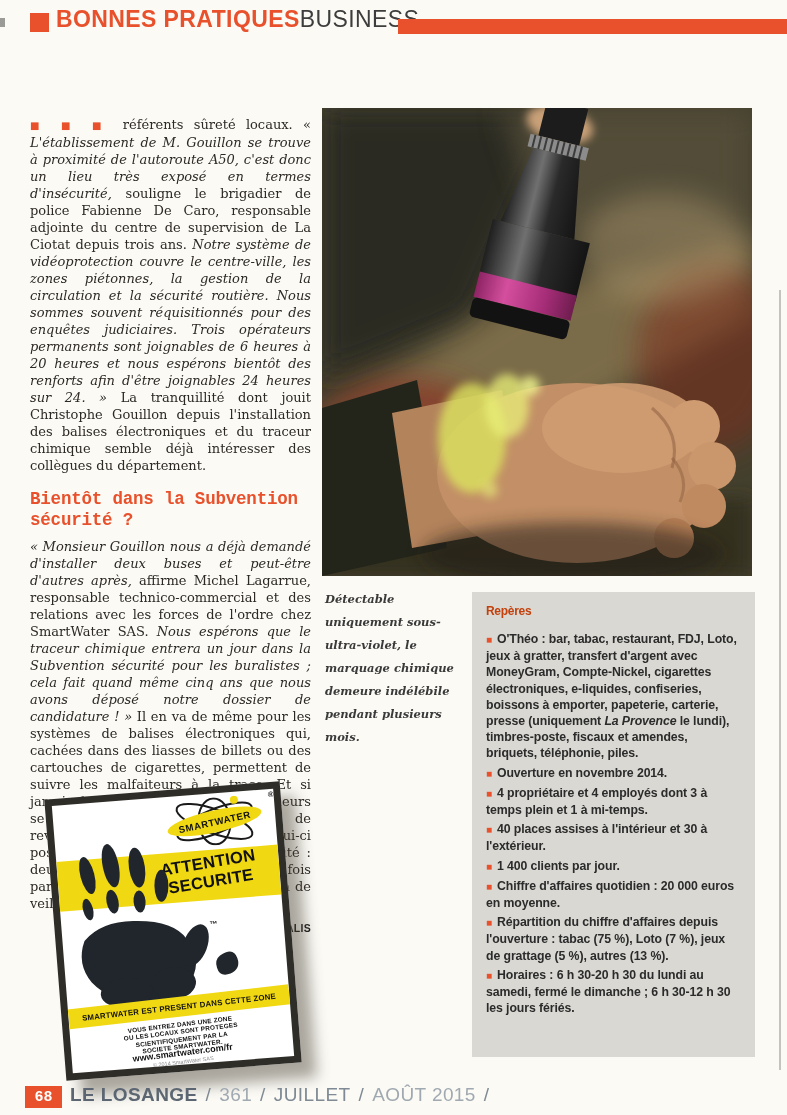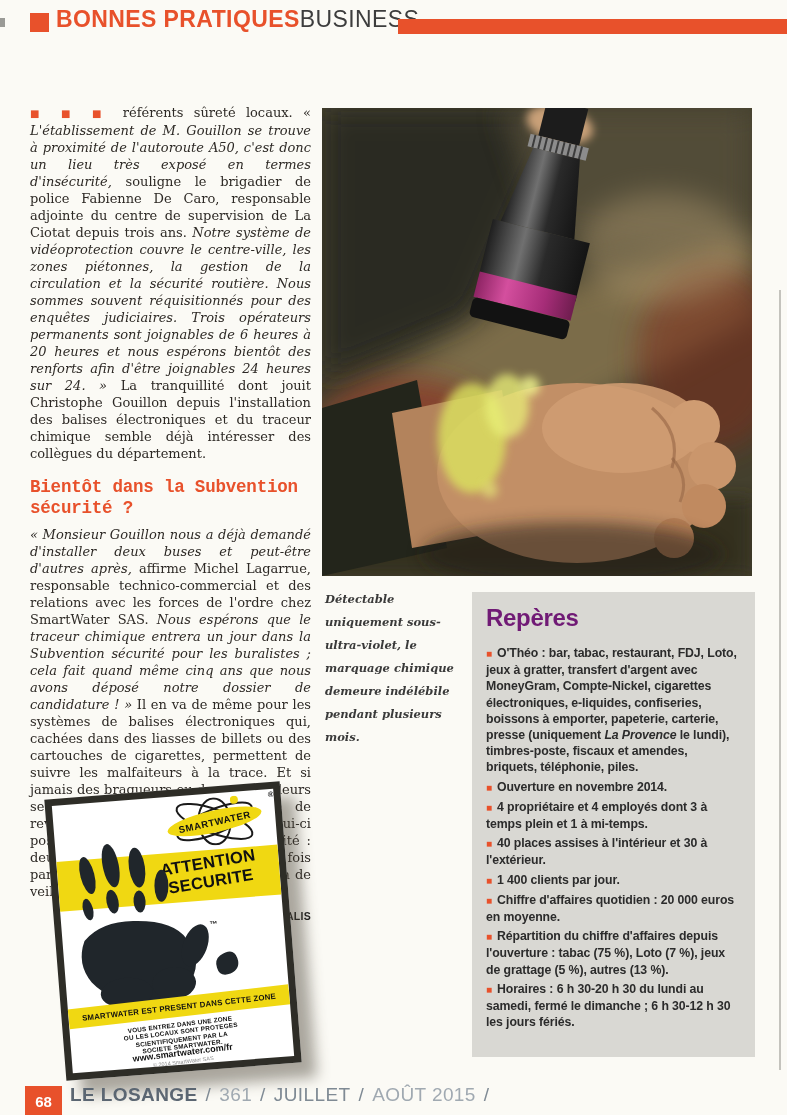--- a/index.html
+++ b/index.html
@@ -6,38 +6,38 @@
   .page{position:relative;width:787px;height:1115px;margin:0 auto;background:#fbfaf5;overflow:hidden;
         font-family:"DejaVu Serif",serif;color:#2d2925;}
   
   .edge-tick{position:absolute;left:0;top:18px;width:5px;height:9px;background:#9a9a96;}
   .hsq{position:absolute;left:30px;top:13px;width:19px;height:19px;background:#e8512b;}
   .kicker-row{position:absolute;left:56px;top:6px;white-space:nowrap;font-family:"Liberation Sans",sans-serif;font-size:23px;letter-spacing:.4px;}
   .kicker{color:#e8512b;font-weight:bold;}
   .section{color:#3d3d3d;font-weight:400;}
   .hbar{position:absolute;left:398px;right:0;top:19px;height:15px;background:#e8512b;}
   
-  .col{position:absolute;left:30px;top:104px;width:281px;font-size:13px;line-height:17px;text-align:justify;}
+  .col{position:absolute;left:30px;top:116px;width:281px;font-size:13px;line-height:17px;text-align:justify;}
   .col p{margin:0;}
   .it{font-style:italic;text-align:center;}
   .sq{color:#e8512b;font-size:10px;letter-spacing:3px;}
   .endsq{color:#1c1c1c;font-size:10px;}
   .heading{font-family:Liberation Mono, monospace;font-weight:bold;color:#e8512b;
            font-size:17.5px;line-height:21px;letter-spacing:-.2px;text-align:left;margin:15px 0 7px;}
   .byline{text-align:right;font-family:"Liberation Sans",sans-serif;font-weight:bold;
           font-size:10.5px;letter-spacing:.3px;color:#1d1d1d;margin-top:7px;}
   
   .photo{position:absolute;left:322px;top:108px;width:430px;height:468px;overflow:hidden;background:#44402e;}
   .photo svg{display:block;}
   .caption{position:absolute;left:325px;top:588px;width:142px;font-style:italic;font-weight:bold;
            font-size:11.5px;line-height:23px;color:#3a3a3a;text-align:left;}
   
   .reperes{position:absolute;left:472px;top:592px;width:283px;height:465px;background:#d9d8d3;
            box-sizing:border-box;padding:12px 14px;overflow:hidden;font-family:"Liberation Sans",sans-serif;}
-  .reperes h2{margin:0 0 13px;color:#701a75;font-size:24px;letter-spacing:-.3px;}
+  .reperes h2{margin:0 0 13px;color:#c2410c;font-size:12px;letter-spacing:-.3px;}
   .reperes ul{list-style:none;margin:0;padding:0;}
   .reperes li{font-size:12.3px;line-height:16.2px;font-weight:bold;color:#2b2b2b;
               letter-spacing:-.1px;margin-bottom:3px;}
   .rb{color:#e8512b;font-size:10px;margin-right:5px;}
   
   .sticker{position:absolute;left:55px;top:790px;width:236px;height:282px;box-sizing:border-box;
            background:#fff;border:7px solid #2e2d27;transform:rotate(-4.5deg);
            box-shadow:14px 16px 14px rgba(70,64,50,.45);overflow:hidden;
            font-family:"Liberation Sans",sans-serif;color:#111;}
   .logo{position:absolute;right:2px;top:4px;width:118px;height:48px;}
@@ -53,22 +53,22 @@
   .band2{position:absolute;left:0;top:200px;width:100%;height:20px;background:#f0d812;
          display:flex;align-items:center;justify-content:center;transform:rotate(-2deg);
          font-weight:bold;font-size:7.8px;letter-spacing:.2px;}
   .zone{position:absolute;left:0;top:224px;width:100%;text-align:center;transform:rotate(-2.5deg);
         font-weight:bold;font-size:6.4px;line-height:7.3px;letter-spacing:.2px;}
   .url{position:absolute;left:0;top:251px;width:100%;text-align:center;transform:rotate(-2.5deg);
        font-weight:bold;font-size:9px;}
   .copy{position:absolute;left:0;top:262px;width:100%;text-align:center;transform:rotate(-2.5deg);
         font-size:5.5px;color:#8a8a8a;}
   
-  .pnum{position:absolute;left:25px;top:1086px;width:37px;height:30px;background:#e8512b;color:#fff;
-        font-family:Liberation Sans, sans-serif;font-weight:bold;font-size:15px;
+  .pnum{position:absolute;left:25px;top:1086px;width:37px;height:22px;background:#e8512b;color:#fff;
+        font-family:Liberation Mono, monospace;font-weight:bold;font-size:15px;
         display:flex;align-items:center;justify-content:center;}
   .footline{position:absolute;left:70px;top:1084px;white-space:nowrap;
             font-family:"Liberation Sans",sans-serif;font-size:19px;letter-spacing:.4px;}
   .footline span{margin-right:8px;}
   .f-a{color:#5b6672;font-weight:bold;}
   .f-b{color:#7f8a94;}
   .f-c{color:#a0a9b1;}
   .page-edge{position:absolute;right:6px;top:290px;height:780px;width:2px;background:#c4c3bd;}
 </style>
 </head>

